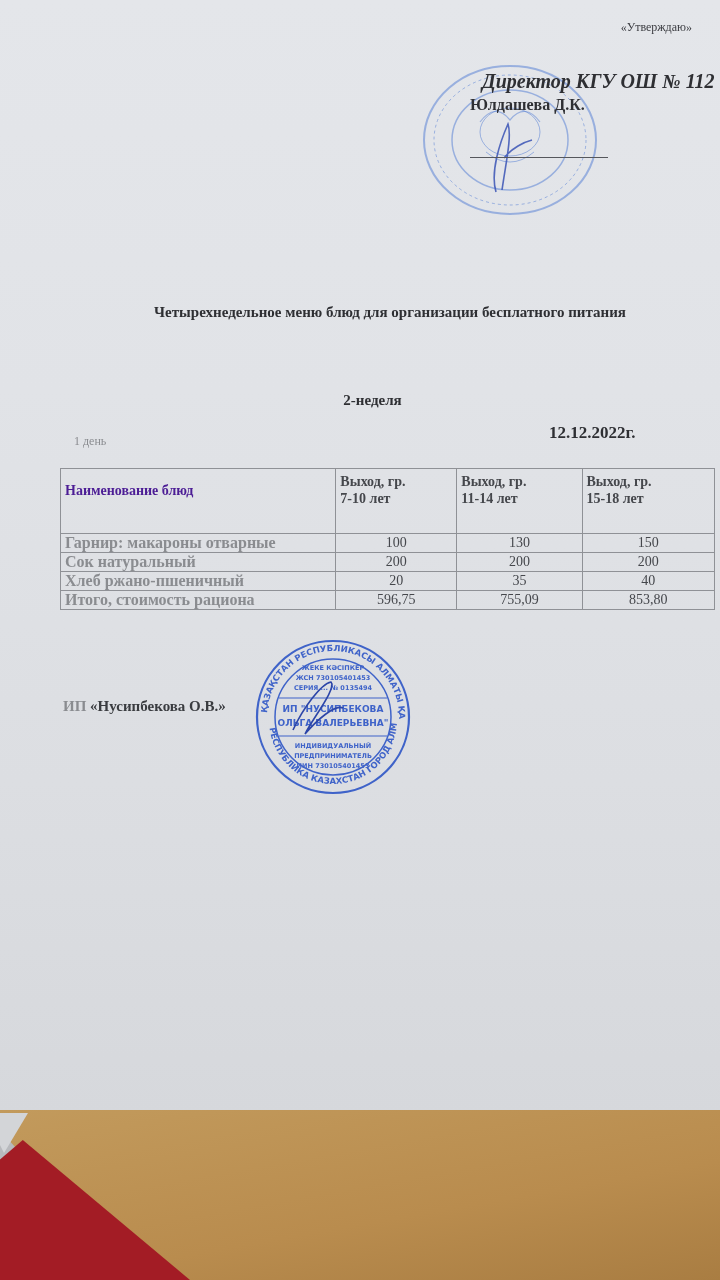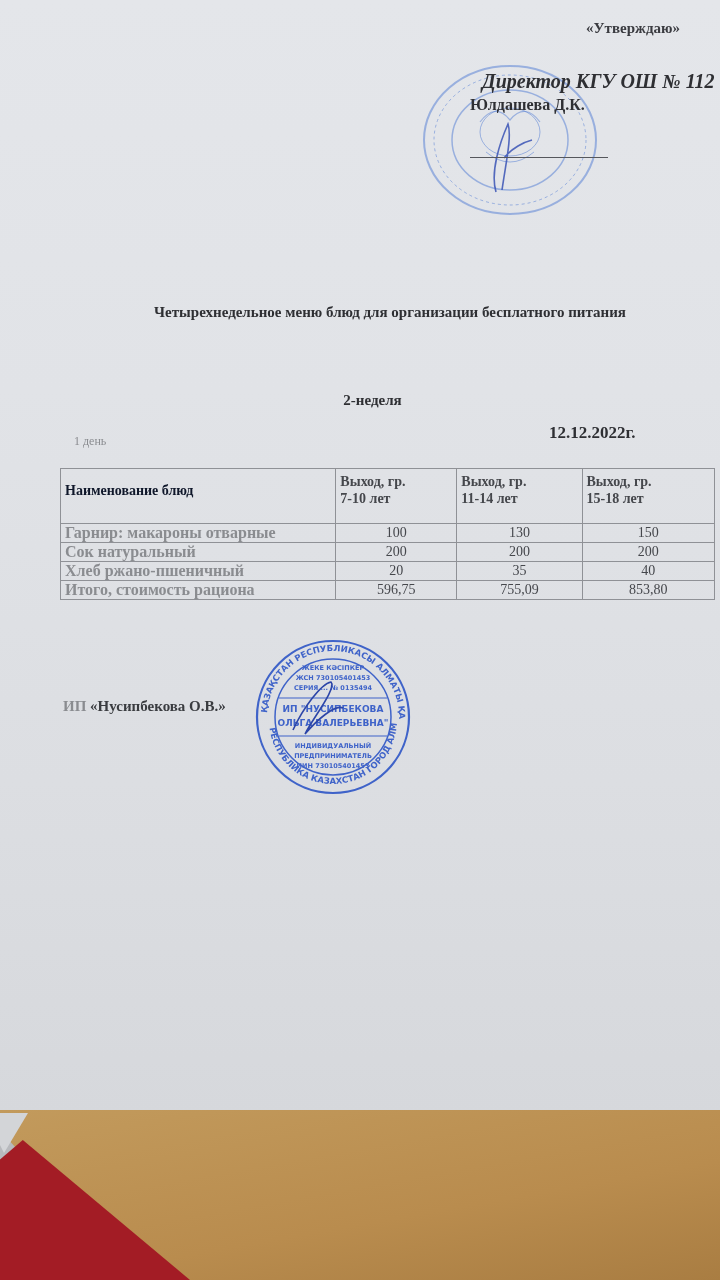--- a/index.html
+++ b/index.html
@@ -21,21 +21,21 @@
     position: absolute; left: 0; top: 1140px; width: 190px; height: 140px;
     background: #a31c25;
     clip-path: polygon(0 14%, 12% 0, 100% 100%, 0 100%);
   }
   .paper-corner {
     position: absolute; left: 0; top: 1113px; width: 40px; height: 40px;
     background: #d3d5d8;
     clip-path: polygon(0 0, 70% 0, 10% 100%, 0 80%);
   }
   .t { position: absolute; color: #2e2f33; white-space: nowrap; }
-  .approve { right: 40px; top: 20px; font-size: 15px; font-weight: bold; color: #3a3b40; }
+  .approve { right: 28px; top: 20px; font-size: 12px; font-weight: normal; color: #3a3b40; }
   .director { left: 482px; top: 70px; font-size: 20px; font-weight: bold; font-style: italic; }
   .name { left: 470px; top: 96px; font-size: 16px; font-weight: bold; }
   .sigline { position: absolute; left: 470px; top: 157px; width: 138px; height: 1px; background: #55575c; }
   .title {
     position: absolute; left: 60px; top: 300px; width: 660px; text-align: center;
     font-size: 15px; font-weight: bold; line-height: 24px; color: #2e2f33;
   }
   .week { left: 0; width: 745px; text-align: center; top: 392px; font-size: 15px; font-weight: bold; }
   .day { left: 66px; top: 434px; font-size: 12px; color: #8a8c90; margin-left: 8px; }
   .date { left: 549px; top: 423px; font-size: 17px; font-weight: bold; text-align: right; }
@@ -43,21 +43,21 @@
     position: absolute; left: 60px; top: 468px; width: 655px;
     border-collapse: collapse; font-size: 14px; color: #45474c;
   }
   table.menu td, table.menu th {
     border: 1px solid #8f9196; padding: 0 4px; height: 18px; line-height: 18px;
   }
   table.menu th {
     font-weight: bold; text-align: left; vertical-align: top; color: #45474c;
     height: 34px; line-height: 17px; padding-top: 4px;
   }
-  table.menu th.first { color: #0f172a; vertical-align: middle; padding-bottom: 16px; }
+  table.menu th.first { color: #4c1d95; vertical-align: middle; padding-bottom: 26px; }
   table.menu td.val { text-align: center; }
   table.menu td.name { color: #8a8c90; }
   .col1 { width: 264px; } .col2 { width: 116px; } .col3 { width: 120px; } .col4 { width: 127px; }
   .ip { left: 63px; top: 698px; font-size: 15px; font-weight: bold; color: #3a3c40; }
   .ip .dim { color: #8a8c90; }
   .stamp { position: absolute; }
 </style>
 </head>
 <body>
 

